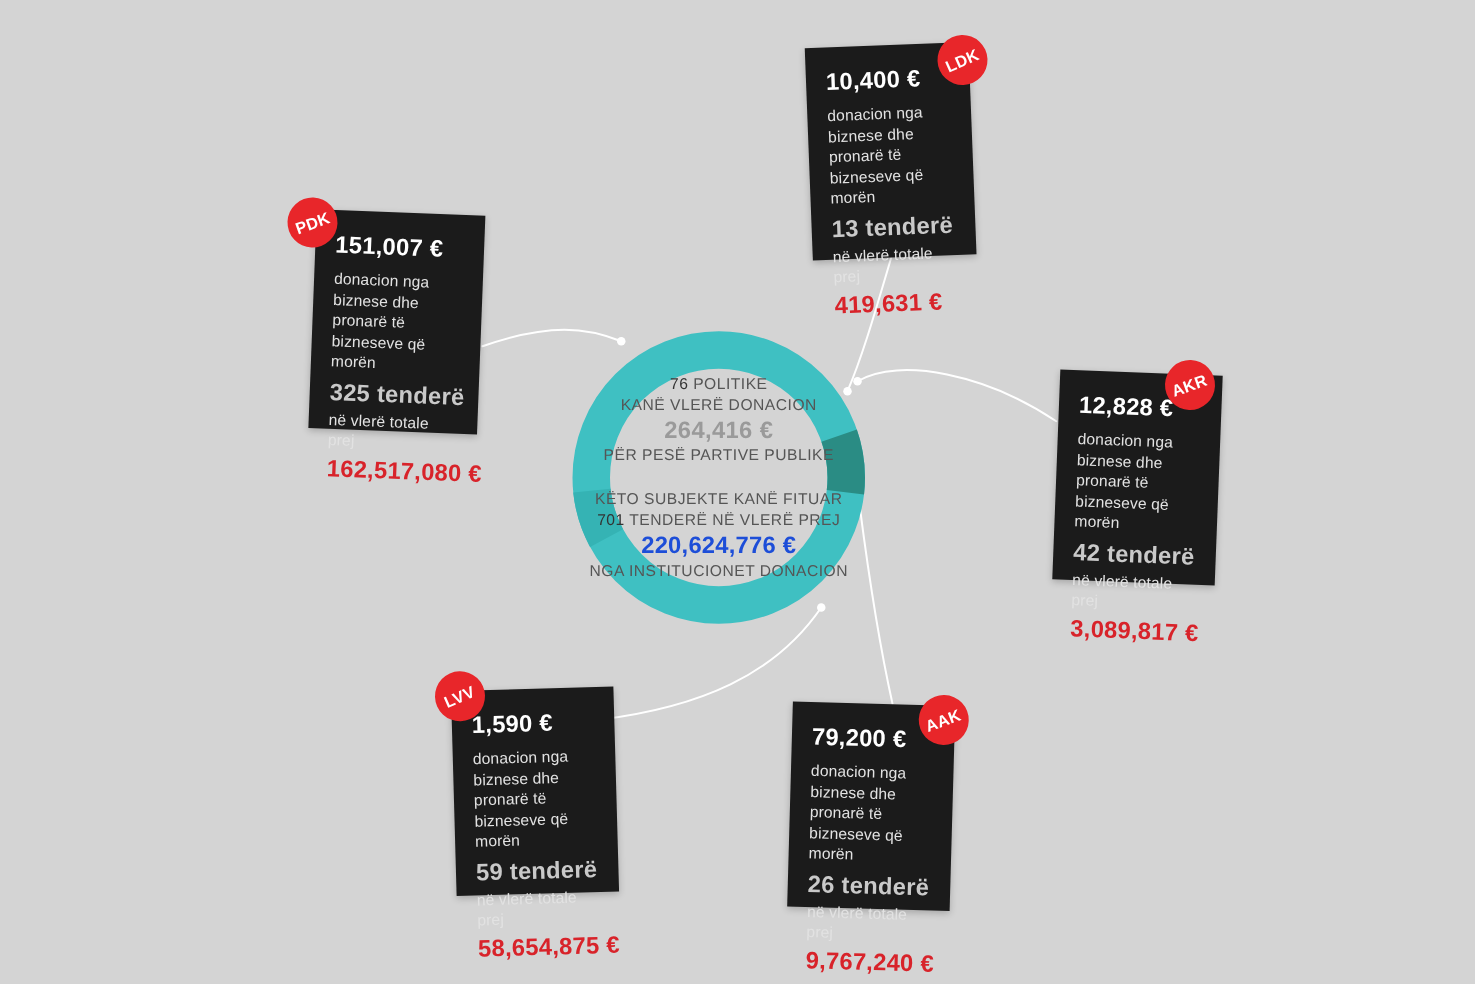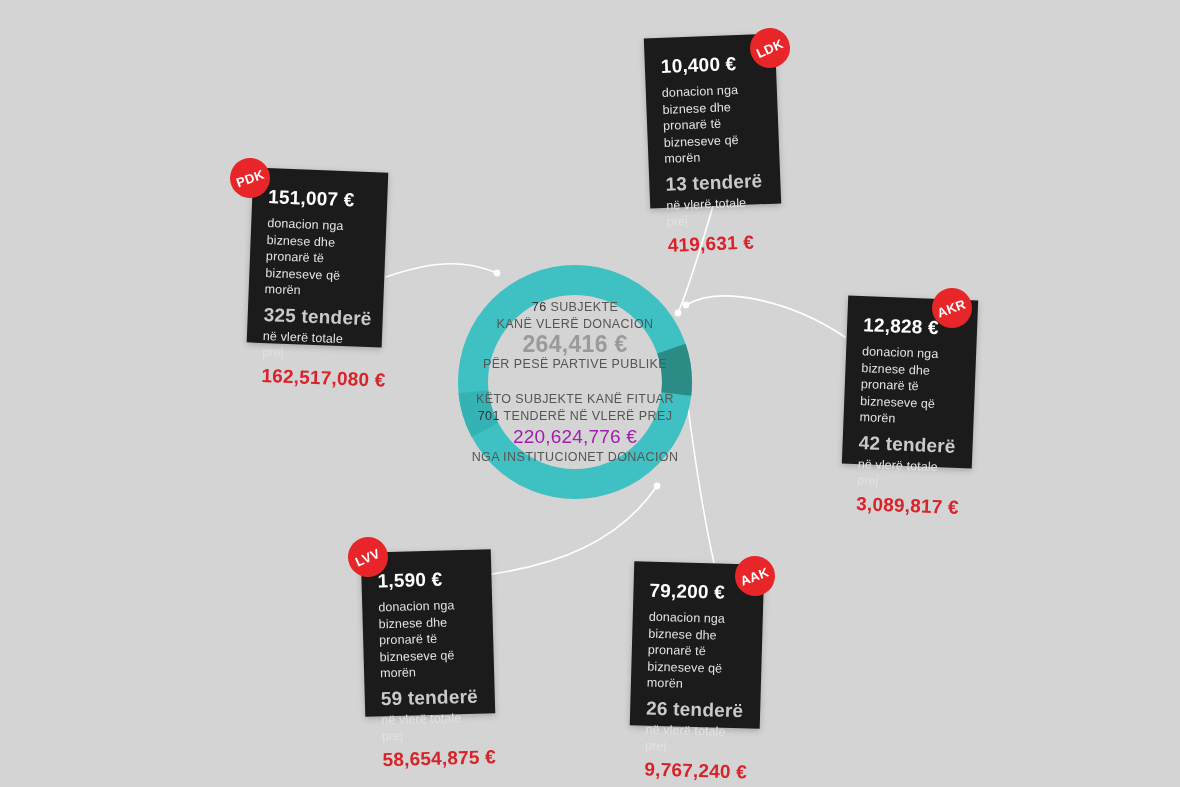--- a/index.html
+++ b/index.html
@@ -59,31 +59,31 @@
   }
   .c-line {
     font-size: 12.5px;
     letter-spacing: .4px;
     line-height: 17px;
     white-space: nowrap;
     color: #555555;
   }
   .c-line b { font-weight: normal; color: #333333; }
   .c-big-gray {
-    font-size: 23px;
+    font-size: 19px;
     font-weight: bold;
     color: #9a9a9a;
     line-height: 23px;
     letter-spacing: .3px;
   }
   .c-gap { height: 18px; }
   .c-big-red {
     font-size: 19px;
-    font-weight: normal;
-    color: #a21caf;
+    font-weight: bold;
+    color: #1d4ed8;
     line-height: 24px;
     letter-spacing: .2px;
   }
 
   
   .card {
     position: absolute;
     background: #1b1b1b;
     box-sizing: border-box;
     padding: 18px 16px 16px 16px;
@@ -194,21 +194,21 @@
 
       <circle cx="120" cy="120" r="102" fill="none" stroke="#2a8c84" stroke-width="30" stroke-dasharray="46 595" stroke-dashoffset="-126" transform="rotate(-90 120 120)"></circle>
 
       <circle cx="120" cy="120" r="102" fill="none" stroke="#35b3b4" stroke-width="30" stroke-dasharray="40 601" stroke-dashoffset="-430" transform="rotate(-90 120 120)"></circle>
     </svg>
   </div>
 
   <div id="donut-center">
     <div class="c-line">
       <b>76</b>
-      <span>SUBJEKTE</span>
+      <span>POLITIKE</span>
     </div>
     <div class="c-line">KANË VLERË DONACION</div>
     <div class="c-big-gray">264,416 €</div>
     <div class="c-line">PËR PESË PARTIVE PUBLIKE</div>
     <div class="c-gap"></div>
     <div class="c-line">KËTO SUBJEKTE KANË FITUAR</div>
     <div class="c-line">
       <b>701</b>
       <span>TENDERË  NË VLERË PREJ</span>
     </div>

